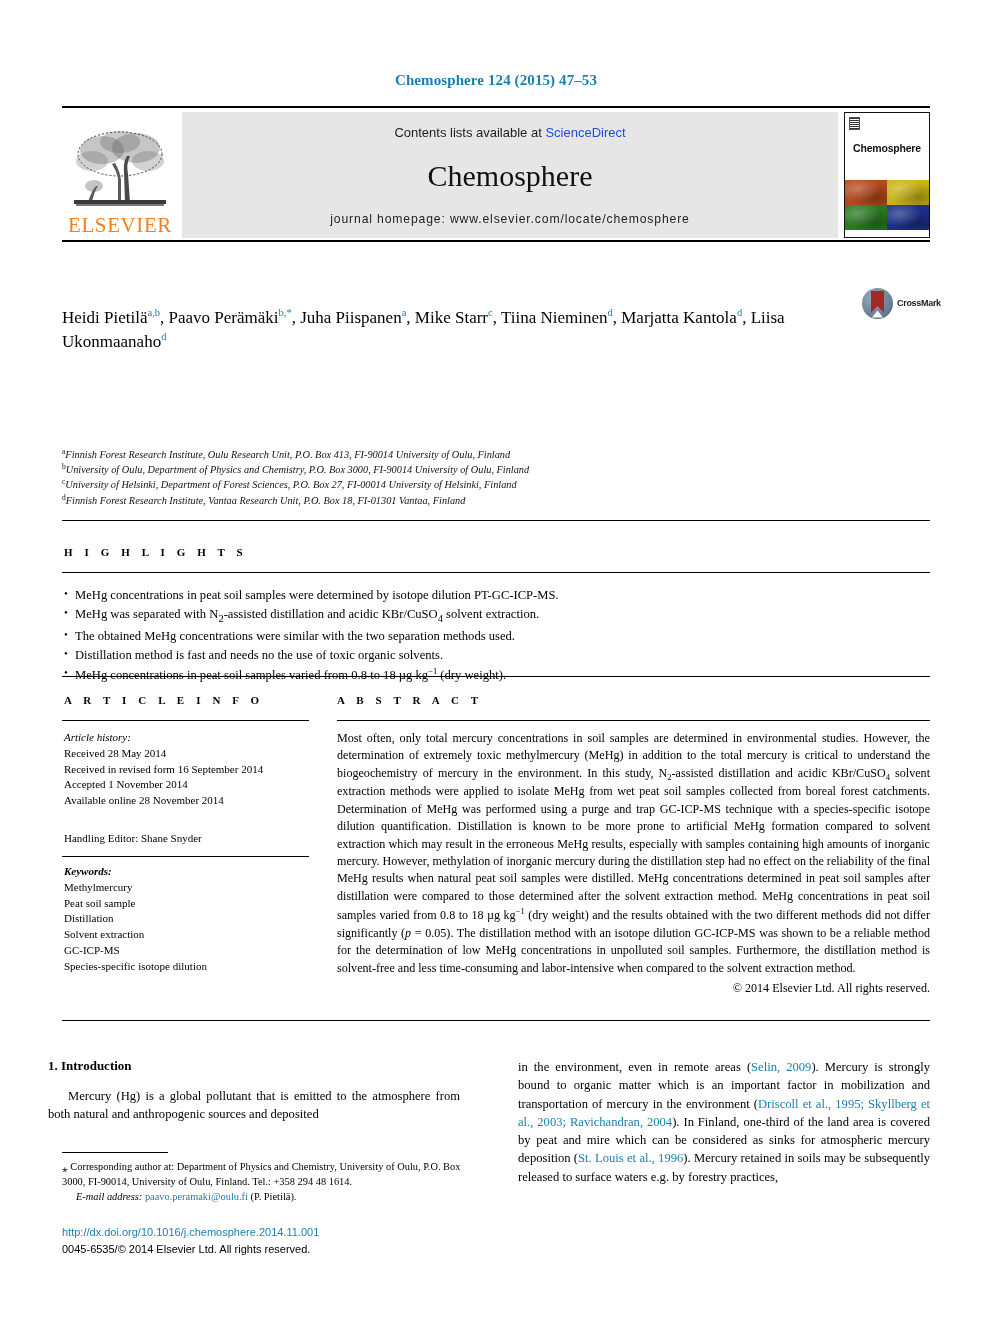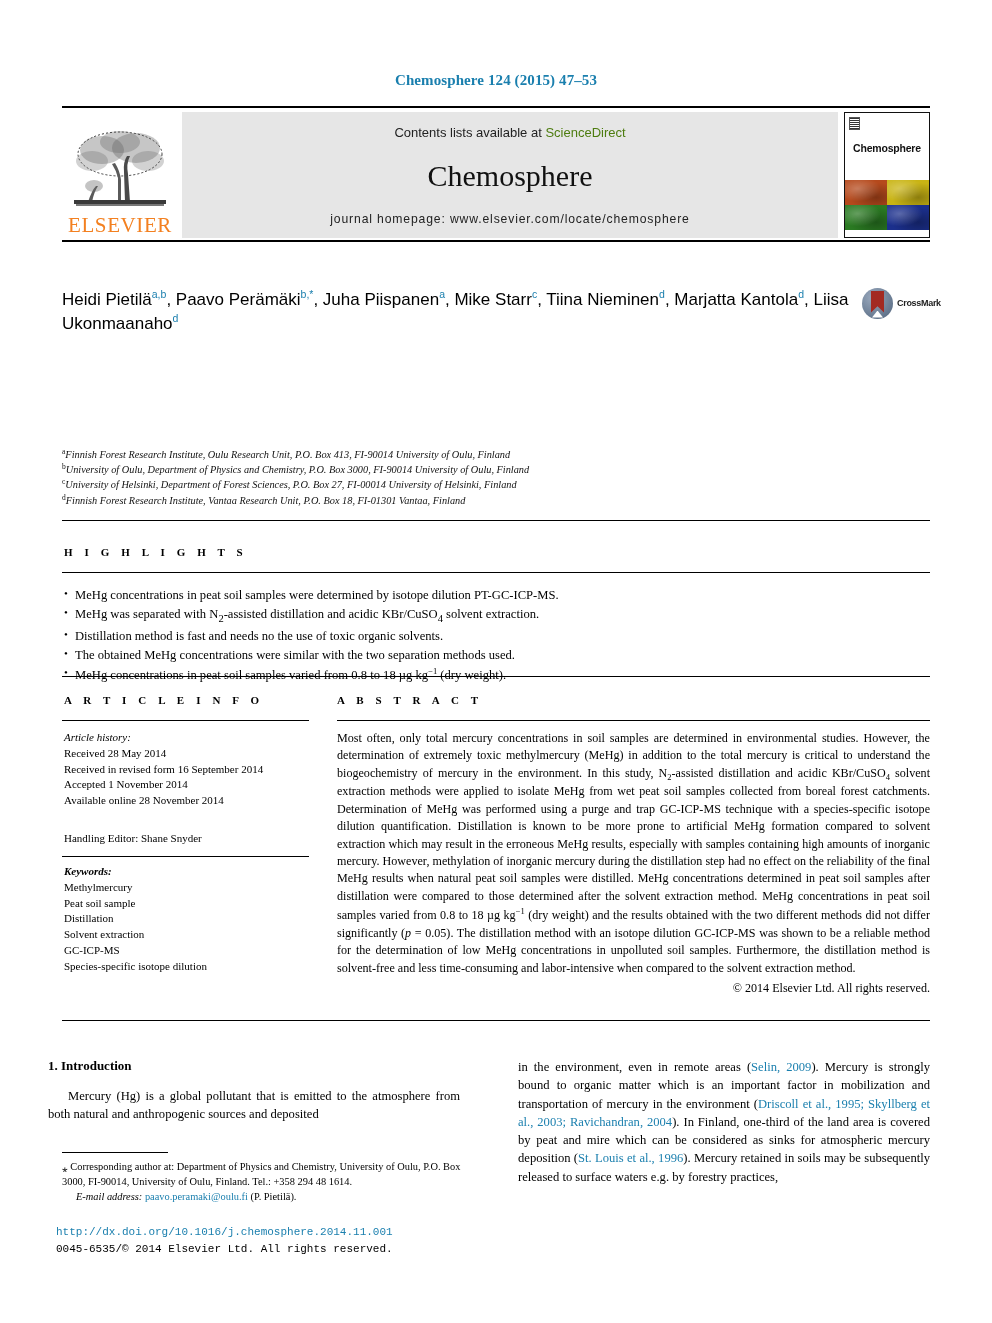--- a/index.html
+++ b/index.html
@@ -79,21 +79,21 @@
     align-items: center;
     justify-content: space-between;
     padding: 13px 0 12px 0;
     box-sizing: border-box;
   }
   .contents-line {
     font-family: "Liberation Sans", sans-serif;
     font-size: 13px;
     color: #222;
   }
-  .contents-line .sd-link { color: #4d7c0f; text-align: center; }
+  .contents-line .sd-link { color: #1d4ed8; text-align: center; }
   .journal-name {
     font-family: "Liberation Serif", serif;
     font-size: 30px;
     color: #111;
     line-height: 1;
   }
   .homepage-line {
     font-family: "Liberation Sans", sans-serif;
     font-size: 12.2px;
     letter-spacing: 0.85px;
@@ -213,21 +213,22 @@
   }
   .crossmark-word {
     font-family: "Liberation Sans", sans-serif;
     font-weight: bold;
     font-size: 9px;
     color: #222;
     letter-spacing: -0.3px;
   }
 
   .authors {
-    font-family: Liberation Sans, sans-serif;
+    margin-top: 18px;
+    font-family: Liberation Serif, serif;
     font-size: 17px;
     line-height: 1.42;
     color: #000;
     width: 830px;
   }
   .authors sup {
     font-size: 10.5px;
     color: #1a7fae;
     vertical-align: super;
     line-height: 0;
@@ -434,23 +435,23 @@
     font-family: "Liberation Serif", serif;
     font-size: 10.4px;
     line-height: 1.42;
   }
   .email-label { font-style: italic; }
   .email-link { color: #1a7fae; text-align: center; }
 
   .doi-block {
     position: absolute;
     top: 1224px;
-    left: 56px;
+    left: 62px;
     width: 420px;
-    font-family: Liberation Mono, monospace;
+    font-family: Liberation Sans, sans-serif;
     font-size: 11px;
     line-height: 1.5;
   }
   .doi-link { color: #1a7fae; }
 </style>
 </head>
 <body>
 
 <div class="page">
 
@@ -519,22 +520,22 @@
       <div><sup>d</sup>Finnish Forest Research Institute, Vantaa Research Unit, P.O. Box 18, FI-01301 Vantaa, Finland</div>
     </div>
 
   <div class="rule-thin-1"></div>
 
   <div class="section-label highlights-head">H I G H L I G H T S</div>
   <div class="rule-thin-2"></div>
   <ul class="highlights-list">
       <li>MeHg concentrations in peat soil samples were determined by isotope dilution PT-GC-ICP-MS.</li>
       <li>MeHg was separated with N<sub>2</sub>-assisted distillation and acidic KBr/CuSO<sub>4</sub> solvent extraction.</li>
+      <li>The obtained MeHg concentrations were similar with the two separation methods used.</li>
       <li>Distillation method is fast and needs no the use of toxic organic solvents.</li>
-      <li>The obtained MeHg concentrations were similar with the two separation methods used.</li>
       <li>MeHg concentrations in peat soil samples varied from 0.8 to 18 µg kg<sup style="font-size:8.5px">−1</sup> (dry weight).</li>
     </ul>
   <div class="rule-thin-3"></div>
 
   <div class="section-label info-head">A R T I C L E   I N F O</div>
   <div class="section-label abstract-head">A B S T R A C T</div>
   <div class="rule-info"></div>
   <div class="rule-abstract"></div>
 
   <div class="article-history">

